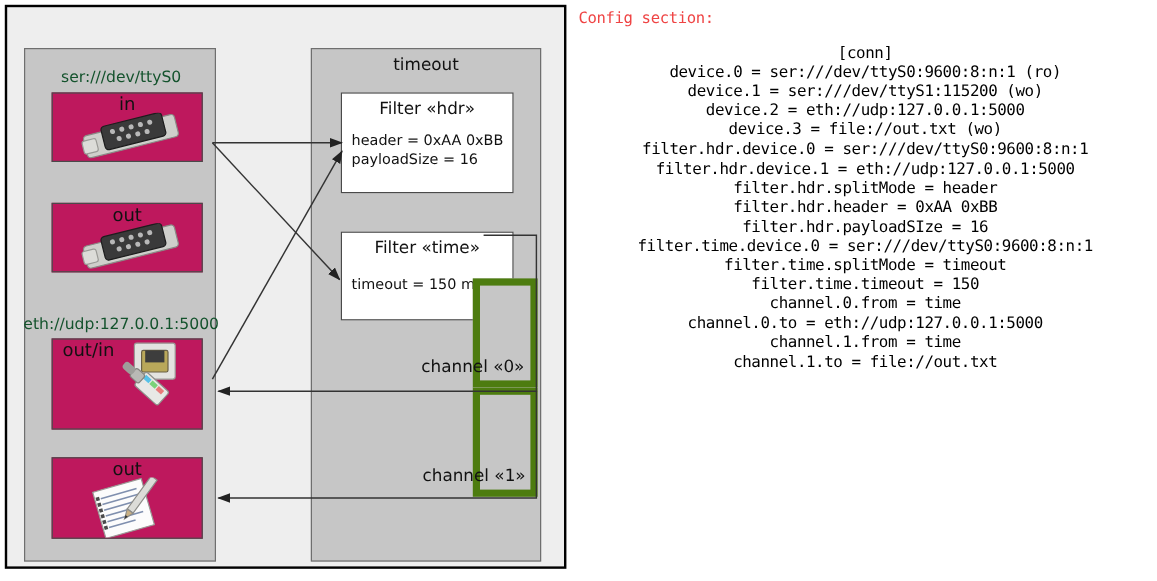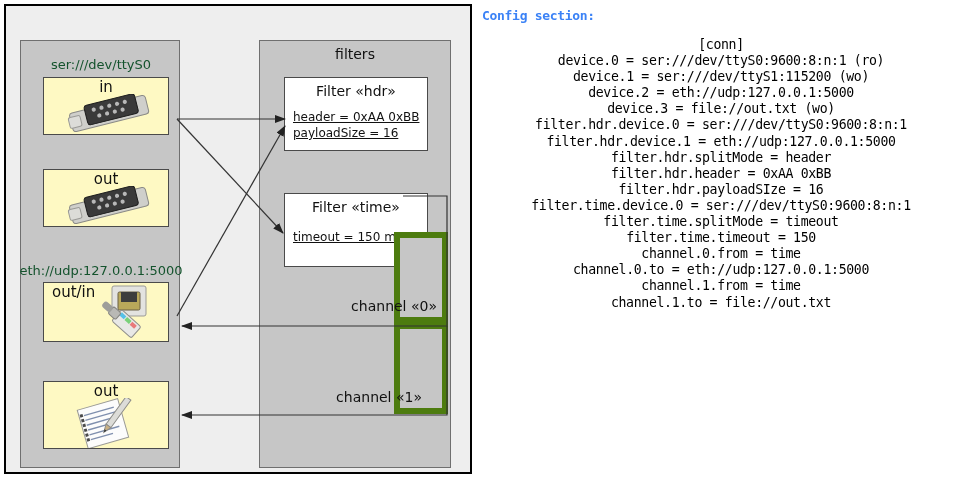--- a/index.html
+++ b/index.html
@@ -16,48 +16,48 @@
   .panel{position:absolute;background:#c6c6c6;border:1px solid #6f6f6f;
       box-sizing:border-box;}
   #devices-panel{left:14px;top:34px;width:160px;height:428px;}
   #filters-panel{left:253px;top:34px;width:192px;height:428px;}
   .panel-title{position:absolute;left:0;top:5px;width:100%;text-align:center;
       font-size:14px;color:#111;}
 
   
   .device-label{position:absolute;text-align:center;font-size:13px;color:#14532d;
       width:150px;left:-4px;}
-  .device-box{position:absolute;left:22px;width:126px;background:#fef9c3;
+  .device-box{position:absolute;left:22px;width:126px;background:#be185d;
       border:1px solid #4a4a4a;box-sizing:border-box;}
   .device-dir{position:absolute;font-size:15px;color:#111;left:0;width:100%;
       text-align:center;top:2px;line-height:1;}
   .device-dir.left{text-align:left;left:8px;width:auto;}
   .device-icon{position:absolute;}
 
   
   .filter-box{position:absolute;left:24px;width:144px;background:#ffffff;
       border:1px solid #4a4a4a;box-sizing:border-box;}
   .filter-title{position:absolute;left:0;top:5px;width:100%;text-align:center;
       font-size:14px;color:#111;}
   .filter-prop{position:absolute;left:8px;font-size:12px;color:#111;
-      white-space:nowrap;text-decoration:underline;}
+      white-space:nowrap;}
 
   
   .channel-box{position:absolute;background:#c6c6c6;border:6px solid #4d7c0f;
       box-sizing:border-box;}
   .channel-label{position:absolute;right:8px;bottom:4px;font-size:14px;color:#111;}
 
   
   #arrows{position:absolute;left:0;top:0;width:964px;height:484px;
       pointer-events:none;}
 
   
   #config-panel{position:absolute;left:482px;top:8px;width:478px;height:470px;}
   #config-heading{font-family:"DejaVu Sans Mono","Liberation Mono",monospace;
-      font-size:13px;font-weight:bold;color:#3b82f6;margin:0 0 14px 0;letter-spacing:-0.3px;}
+      font-size:13px;font-weight:normal;color:#ef4444;margin:0 0 14px 0;letter-spacing:-0.3px;}
   #config-lines{font-family:"DejaVu Sans Mono","Liberation Mono",monospace;
       font-size:13.2px;line-height:16.1px;color:#000;white-space:pre;letter-spacing:-0.35px;}
   .cfg-line{display:block;text-align:center;}
 </style>
 </head>
 <body>
 
 <div id="diagram-frame">
 
 
@@ -103,21 +103,21 @@
               <circle cx="43" cy="19" r="2.1" fill="#b8b8b8"></circle>
             <circle cx="51" cy="19" r="2.1" fill="#b8b8b8"></circle>
               <circle cx="59" cy="19" r="2.1" fill="#b8b8b8"></circle>
             <rect x="4" y="14" width="12" height="11" rx="2" fill="#dcdcd8" stroke="#9a9a96"></rect>
           </g>
         </svg>
       </span>
     </div>
 
     <div class="device-label" style="left:-9px;top:222px;width:178px;">eth://udp:127.0.0.1:5000</div>
-    <div class="device-box" style="top:241px;height:60px;">
+    <div class="device-box" style="top:241px;height:76px;">
       <div class="device-dir left">out/in</div>
       <span class="device-icon" style="left:50px;top:2px;width:72px;height:56px;">
         <svg width="72" height="56" viewBox="0 0 72 56">
           <rect x="18" y="1" width="34" height="30" rx="2" fill="#e3e3e0" stroke="#9b9b97"></rect>
           <rect x="24" y="7" width="22" height="18" rx="1.5" fill="#b9a85a" stroke="#6a6045"></rect>
           <rect x="27" y="7" width="16" height="10" fill="#3d3d3d"></rect>
           <g transform="rotate(42 30 40)">
             <rect x="18" y="30" width="26" height="15" rx="2" fill="#e8e8e6" stroke="#8f8f8b"></rect>
             <rect x="20" y="32" width="6" height="4" fill="#57c1e8"></rect>
             <rect x="27" y="32" width="6" height="4" fill="#7ad17a"></rect>
@@ -156,39 +156,39 @@
             <rect x="36" y="-4" width="6" height="34" fill="#dcdcd8" stroke="#8d8d89"></rect>
             <polygon points="36,30 42,30 39,38" fill="#c9b083" stroke="#8d8d89"></polygon>
             <polygon points="37.8,35 40.2,35 39,38" fill="#333"></polygon>
           </g>
         </svg>
       </span>
     </div>
   </div>
 
   <div id="filters-panel" class="panel">
-    <div class="panel-title">filters</div>
-
-    <div class="filter-box" style="top:36px;height:74px;">
+    <div class="panel-title">timeout</div>
+
+    <div class="filter-box" style="top:36px;height:84px;">
       <div class="filter-title">Filter «hdr»</div>
       <div class="filter-prop" style="top:32px;">header = 0xAA 0xBB</div>
       <div class="filter-prop" style="top:48px;">payloadSize = 16</div>
     </div>
 
     <div class="filter-box" style="top:152px;height:74px;padding-left:32px;">
       <div class="filter-title">Filter «time»</div>
       <div class="filter-prop" style="top:36px;">timeout = 150 ms</div>
     </div>
 
     <div class="channel-box" style="left:134px;top:191px;width:54px;height:91px;">
       <div class="channel-label" style="right:5px;bottom:3px;white-space:nowrap;">channel «0»</div>
     </div>
 
     <div class="channel-box" style="left:134px;top:282px;width:54px;height:91px;">
-      <div class="channel-label" style="right:20px;bottom:3px;white-space:nowrap;">channel «1»</div>
+      <div class="channel-label" style="right:4px;bottom:3px;white-space:nowrap;">channel «1»</div>
     </div>
   </div>
 
   <svg id="arrows" viewBox="0 0 964 484" width="964" height="484">
     <defs>
       <marker id="ah" markerWidth="11" markerHeight="8" refX="10" refY="4" orient="auto" markerUnits="userSpaceOnUse">
         <path d="M0,0 L11,4 L0,8 z" fill="#222"></path>
       </marker>
     </defs>
     <g stroke="#333" stroke-width="1.2" fill="none" marker-end="url(#ah)">

